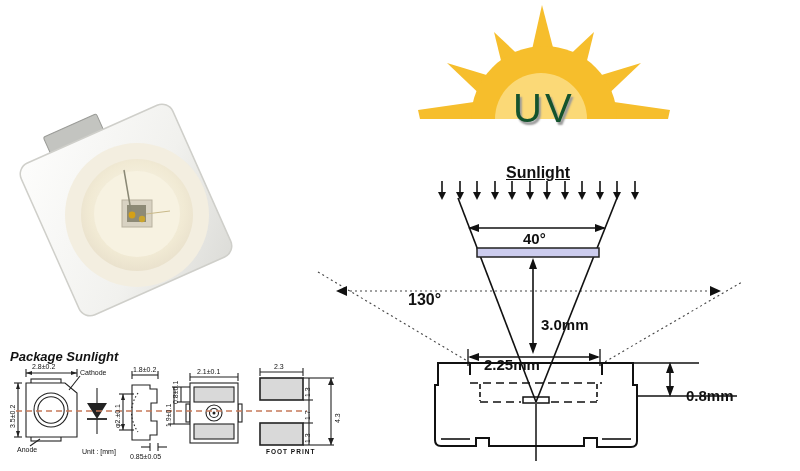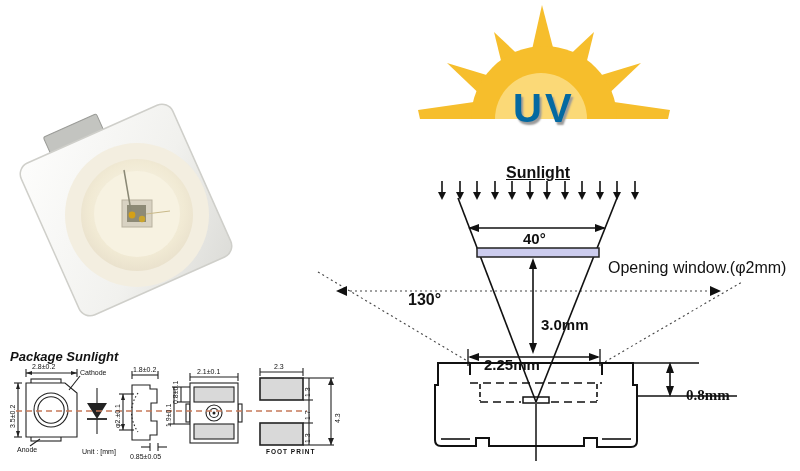--- a/index.html
+++ b/index.html
@@ -1,21 +1,21 @@
 <!DOCTYPE html>
 <html><head>
 <meta charset="utf-8">
 <style>
   html,body{margin:0;padding:0;background:#fff;}
   #canvas{position:relative;width:800px;height:471px;background:#fff;overflow:hidden;
           font-family:"Liberation Sans",sans-serif;color:#111;}
   #art{position:absolute;left:0;top:0;}
   .lbl{position:absolute;white-space:nowrap;line-height:1;}
   .b{font-weight:bold;}
-  .uv{font-size:40px;font-weight:bold;color:#0369a1;letter-spacing:3px;
+  .uv{font-size:40px;font-weight:normal;color:#14532d;letter-spacing:3px;
       text-shadow:2px 3px 2px #9a9a9a;}
   .big{font-size:16px;}
   .mid{font-size:15px;}
   .ow{font-size:16px;}
   .tiny{font-size:7px;}
   .ft{font-size:6.5px;font-weight:bold;letter-spacing:1px;}
   .title{font-size:13px;font-weight:bold;font-style:italic;}
   .vlabel{position:absolute;font-size:7px;white-space:nowrap;
           transform:rotate(-90deg);transform-origin:0 0;}
 </style>
@@ -237,29 +237,28 @@
     <line x1="16" y1="411" x2="307" y2="411" stroke-width="1.4" stroke-dasharray="6,4" stroke="#C6795A"></line>
   </g>
 </svg>
 
 <div class="lbl uv" style="left:513px;top:88px;">UV</div>
 
 <div class="lbl big b" style="left:506px;top:165px;text-decoration:underline;">Sunlight</div>
 
 <div class="lbl mid b" style="left:523px;top:231px;">40°</div>
 
-<div class="lbl ow" style="left:608px;top:260px;">Opening window.(φ2mm)</div>
 
 <div class="lbl big b" style="left:408px;top:292px;">130°</div>
 
 <div class="lbl mid b" style="left:541px;top:317px;">3.0mm</div>
 
 <div class="lbl mid b" style="left:484px;top:357px;text-align:center;">2.25mm</div>
 
-<div class="lbl mid b" style="left:686px;top:388px;font-family:Liberation Serif, serif;">0.8mm</div>
+<div class="lbl mid b" style="left:686px;top:388px;">0.8mm</div>
 
 <div class="lbl title" style="left:10px;top:350px;">Package Sunlight</div>
 
 <div class="lbl tiny" style="left:32px;top:363px;">2.8±0.2</div>
 <div class="vlabel" style="left:9px;top:428px;">3.5±0.2</div>
 <div class="lbl tiny" style="left:80px;top:369px;">Cathode</div>
 <div class="lbl tiny" style="left:17px;top:446px;">Anode</div>
 <div class="lbl tiny" style="left:82px;top:448px;">Unit : [mm]</div>
 
 <div class="lbl tiny" style="left:133px;top:366px;">1.8±0.2</div>

